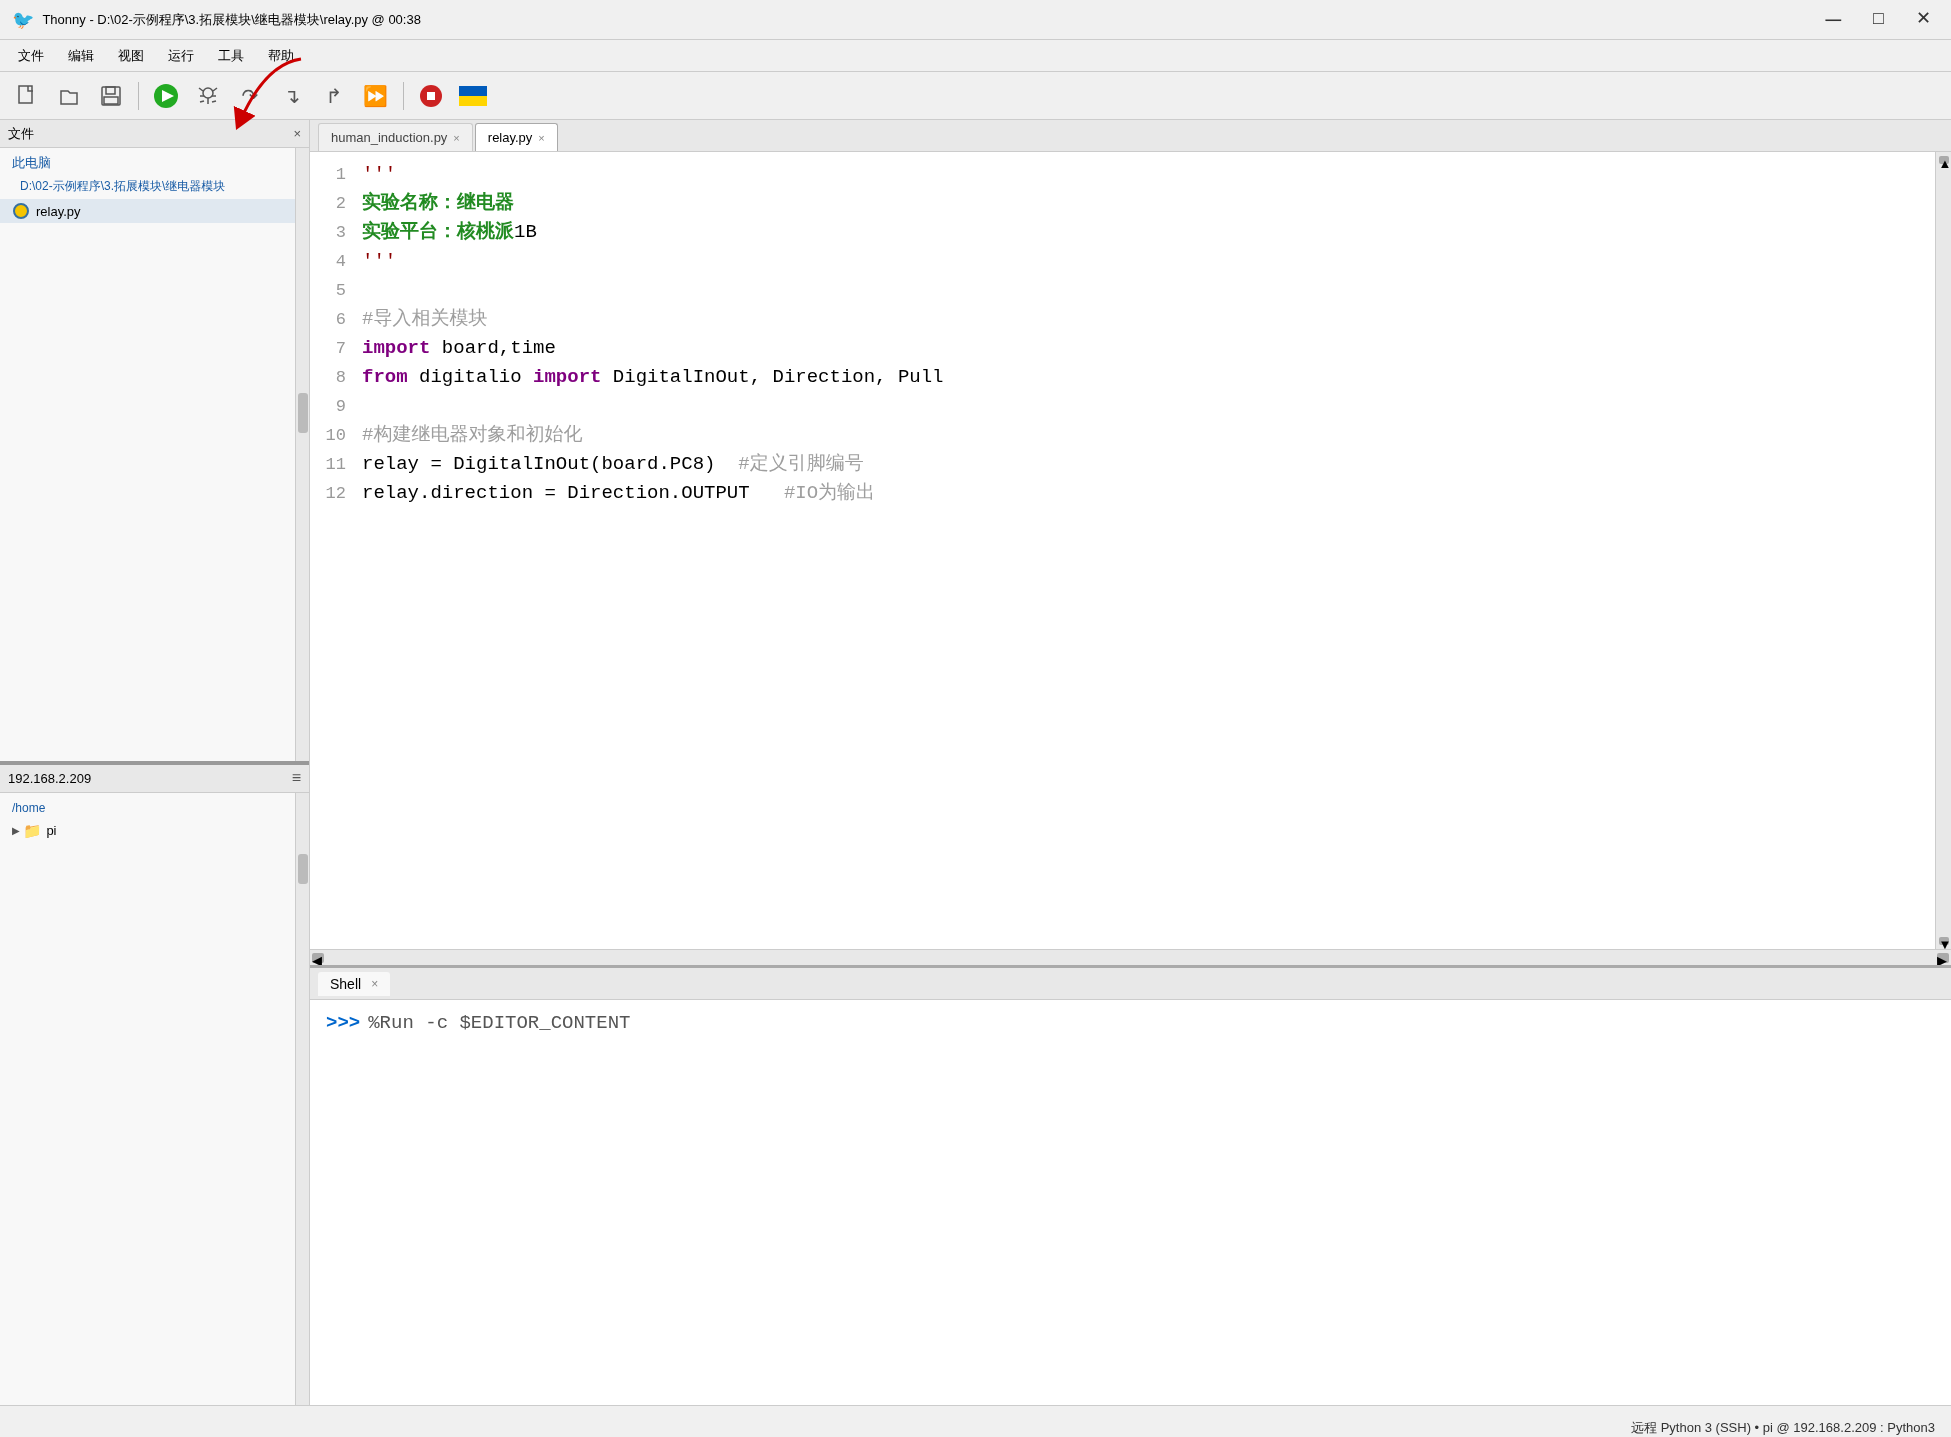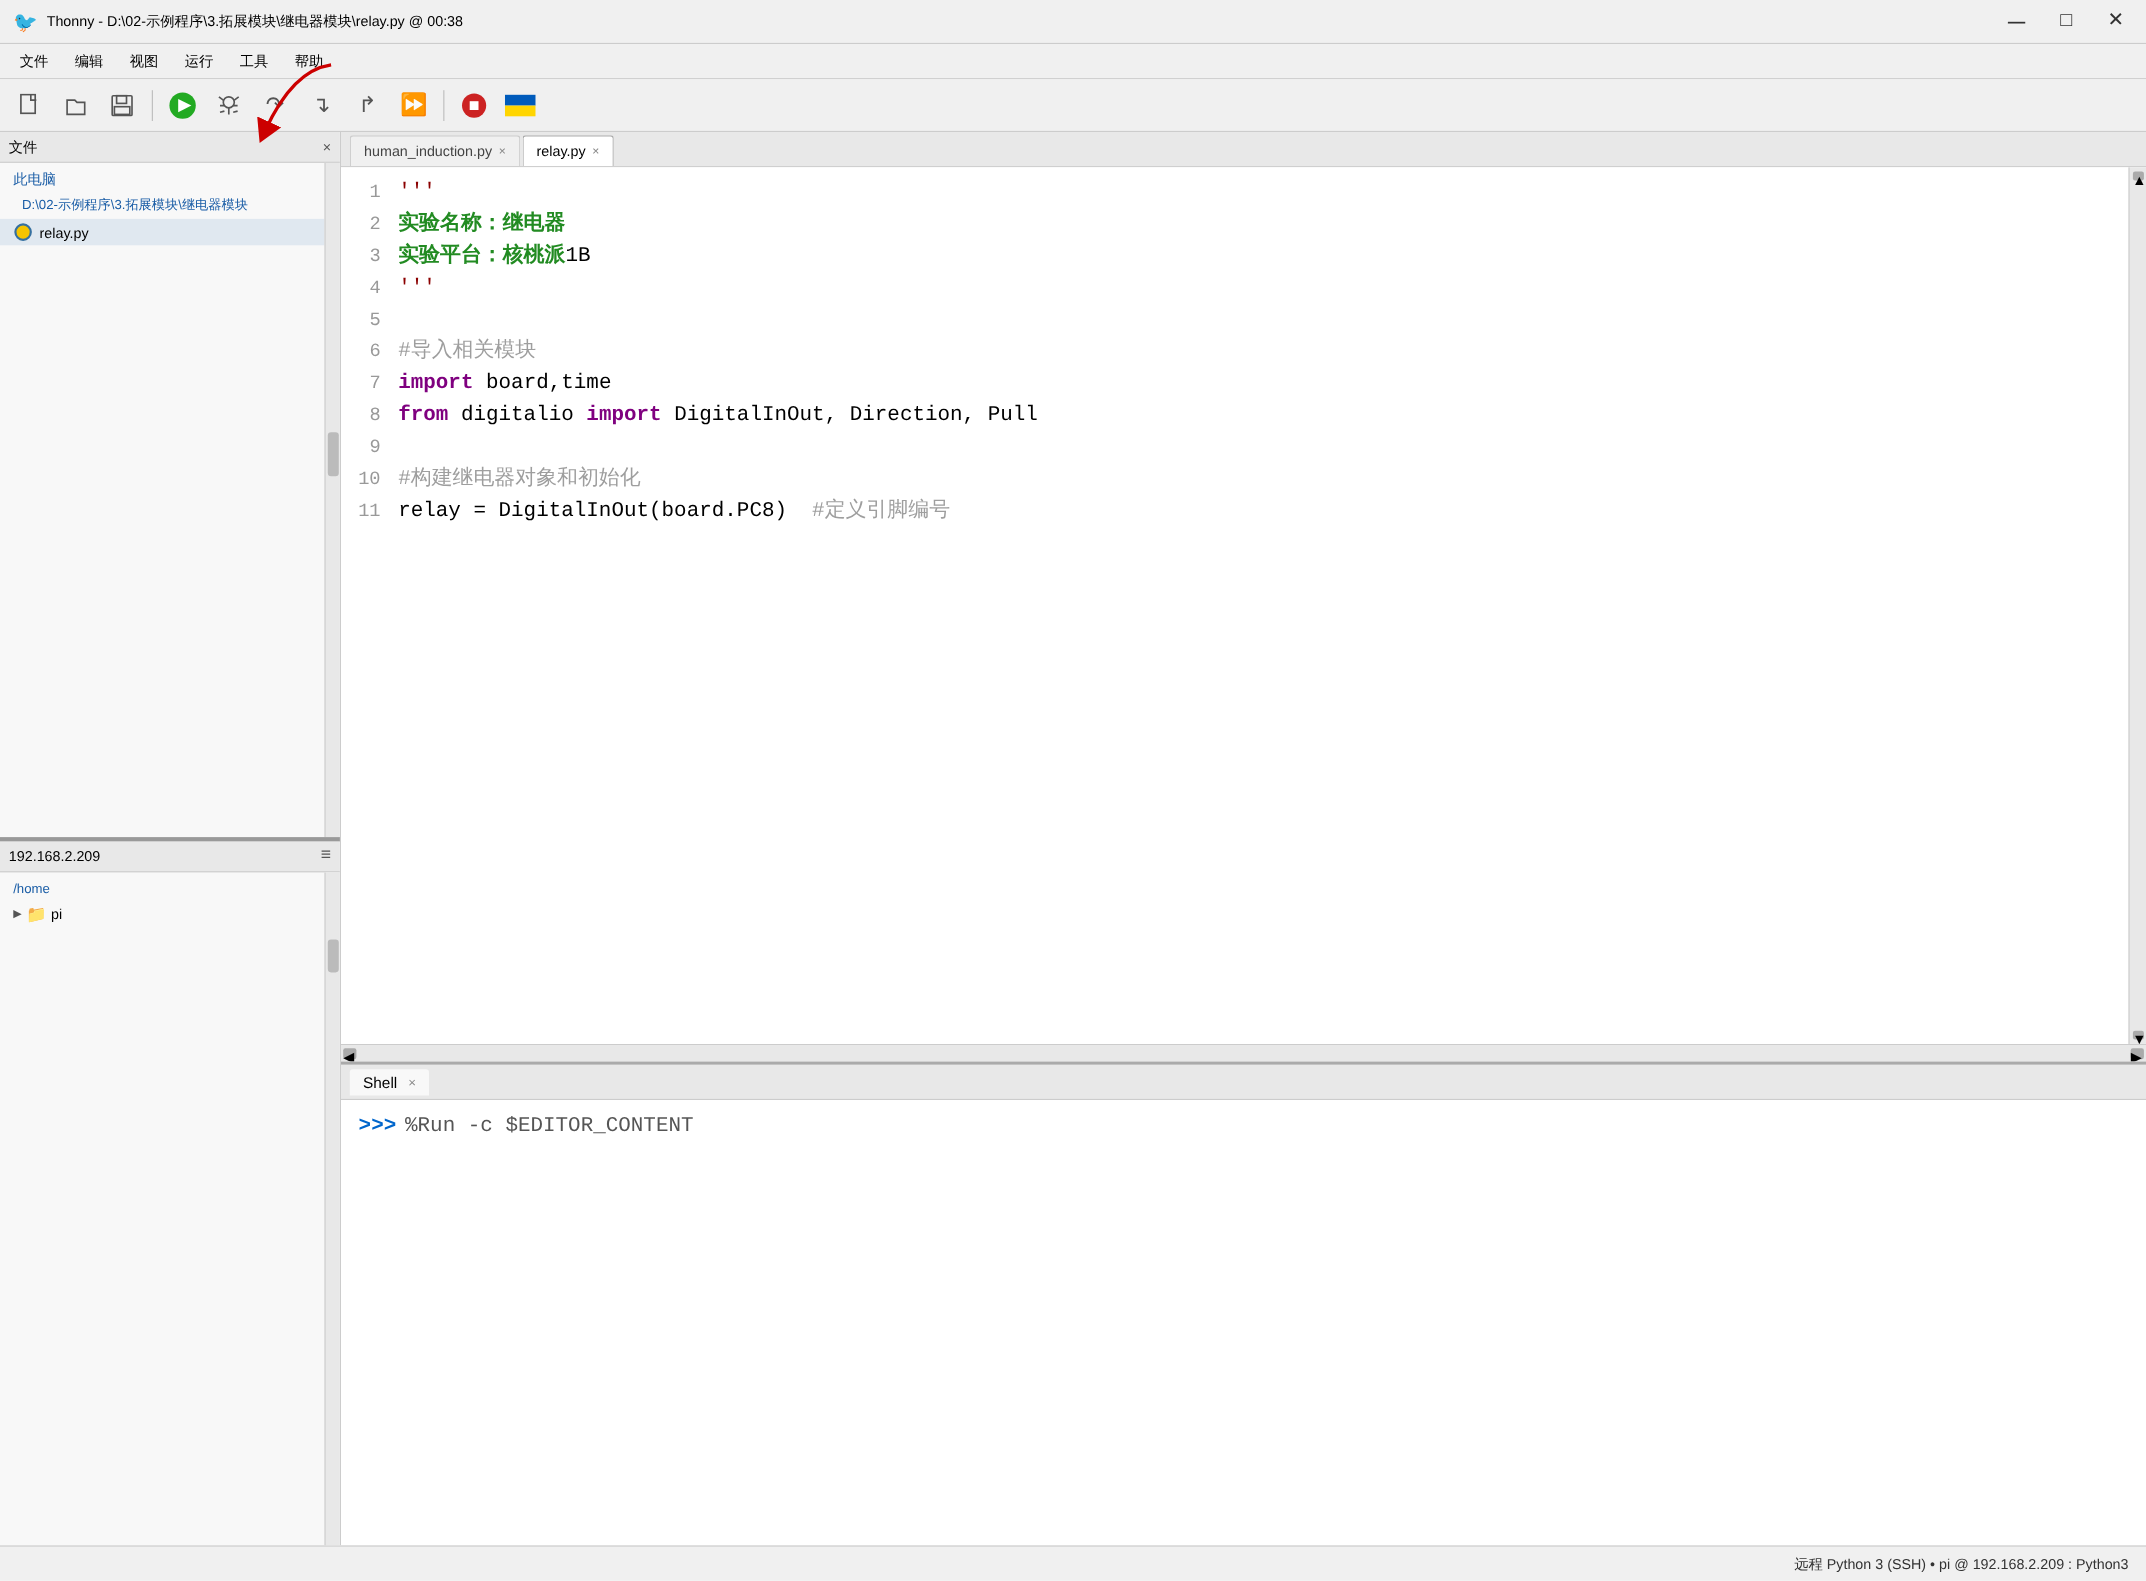--- a/index.html
+++ b/index.html
@@ -364,21 +364,21 @@
     .prompt-text {
       color: #555;
     }
 
     
     #status-bar {
       height: 32px;
       background: #f0f0f0;
       border-top: 1px solid #ccc;
       display: flex;
-      align-items: center;
+      align-items: flex-end;
       justify-content: flex-end;
       padding: 0 16px;
       font-size: 13px;
       color: #333;
     }
 
     
     ::-webkit-scrollbar { width: 12px; height: 12px; }
     ::-webkit-scrollbar-track { background: #f0f0f0; }
     ::-webkit-scrollbar-thumb { background: #bbb; border-radius: 4px; }
@@ -597,20 +597,24 @@
           <div class="code-line">
             <span class="line-num">10</span>
             <span class="code-content c-comment">#构建继电器对象和初始化</span>
           </div>
 
           <div class="code-line">
             <span class="line-num">11</span>
             <span class="code-content"><span class="c-normal">relay = DigitalInOut(board.PC8)  </span><span class="c-comment">#定义引脚编号</span></span>
           </div>
 
+          <div class="code-line">
+            <span class="line-num">12</span>
+            <span class="code-content"><span class="c-normal">relay.direction = Direction.OUTPUT   </span><span class="c-comment">#IO为输出</span></span>
+          </div>
 
 
         </div>
 
         <div style="width:16px; background:#e8e8e8; border-left:1px solid #ccc; display:flex; flex-direction:column; align-items:center; padding:2px 0;">
           <div style="width:10px; height:8px; background:#aaa; border-radius:2px; margin-top:2px;">▲</div>
           <div style="flex:1;"></div>
           <div style="width:10px; height:8px; background:#aaa; border-radius:2px; margin-bottom:2px;">▼</div>
         </div>
       </div>

